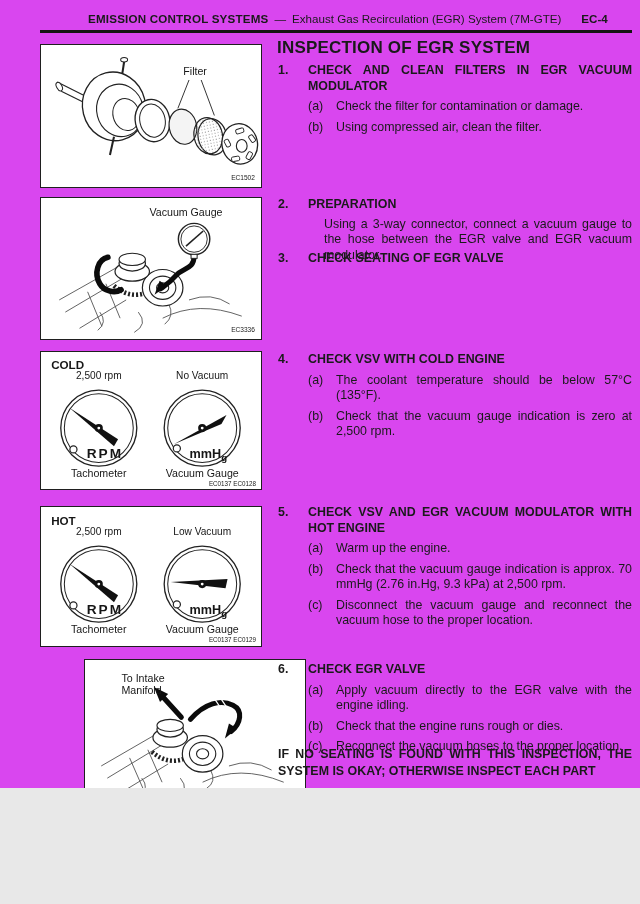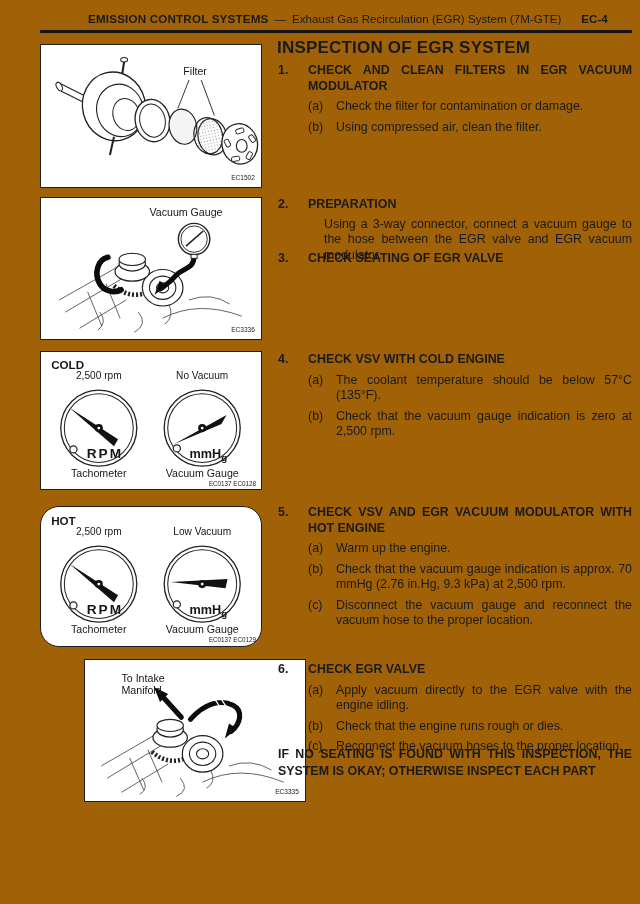--- a/index.html
+++ b/index.html
@@ -1,16 +1,16 @@
 <!DOCTYPE html>
 <html><head>
 <meta charset="utf-8">
 <style>
   html,body{margin:0;padding:0;background:#e8e8e8;}
-  .page{position:relative;width:640px;height:904px;background:#a16207;overflow:hidden;
+  .page{position:relative;width:640px;height:788px;background:#d946ef;overflow:hidden;
         font-family:"Liberation Sans",sans-serif;color:#1a1a1a;}
   
   .header{position:absolute;top:12px;left:88px;right:10px;display:flex;gap:6px;
           align-items:baseline;font-size:11.6px;white-space:nowrap;}
   .h-bold{font-weight:bold;letter-spacing:.2px;}
   .h-code{font-weight:bold;margin-left:14px;}
   .header-rule{position:absolute;top:30px;left:40px;width:592px;height:2.5px;background:#141414;}
   
   .fig{position:absolute;left:40px;width:220px;border:1.5px solid #1f1f1f;background:#fff;box-sizing:content-box;text-align:right;}
   .fig svg{display:block;width:100%;height:100%;}
@@ -158,21 +158,21 @@
         <circle cx="159" cy="75" r="4" fill="#111"></circle>
         <circle cx="159" cy="75" r="1.4" fill="#fff"></circle>
         <text x="165" y="104" text-anchor="middle" font-weight="bold"><tspan font-size="12.5">mmH</tspan><tspan font-size="9.5" dy="3">g</tspan></text>
       </g>
       <text x="57" y="123" text-anchor="middle" font-size="10.5">Tachometer</text>
       <text x="159" y="123" text-anchor="middle" font-size="10.5">Vacuum Gauge</text>
       <text x="212" y="132" text-anchor="end" font-size="6.2">EC0137 EC0128</text>
     </svg>
   </div>
 
-  <div class="fig" style="top:506px;height:139px;border-radius:19px;">
+  <div class="fig" style="top:506px;height:139px;">
     <svg viewBox="0 0 217 135">
       <text x="10" y="17" font-size="11.5" font-weight="bold">HOT</text>
       <text x="57" y="27" text-anchor="middle" font-size="10">2,500 rpm</text>
       <text x="159" y="27" text-anchor="middle" font-size="10">Low Vacuum</text>
       <g>
         <circle cx="57" cy="75" r="37.5" fill="#fff" stroke="#222" stroke-width="1.3"></circle>
         <circle cx="57" cy="75" r="34" fill="none" stroke="#222" stroke-width="1"></circle>
         <circle cx="32" cy="96" r="3.5" fill="#fff" stroke="#222" stroke-width="1.2"></circle>
         <polygon points="28,55 76,86 72,93" fill="#111"></polygon>
         <circle cx="57" cy="75" r="4" fill="#111"></circle>

